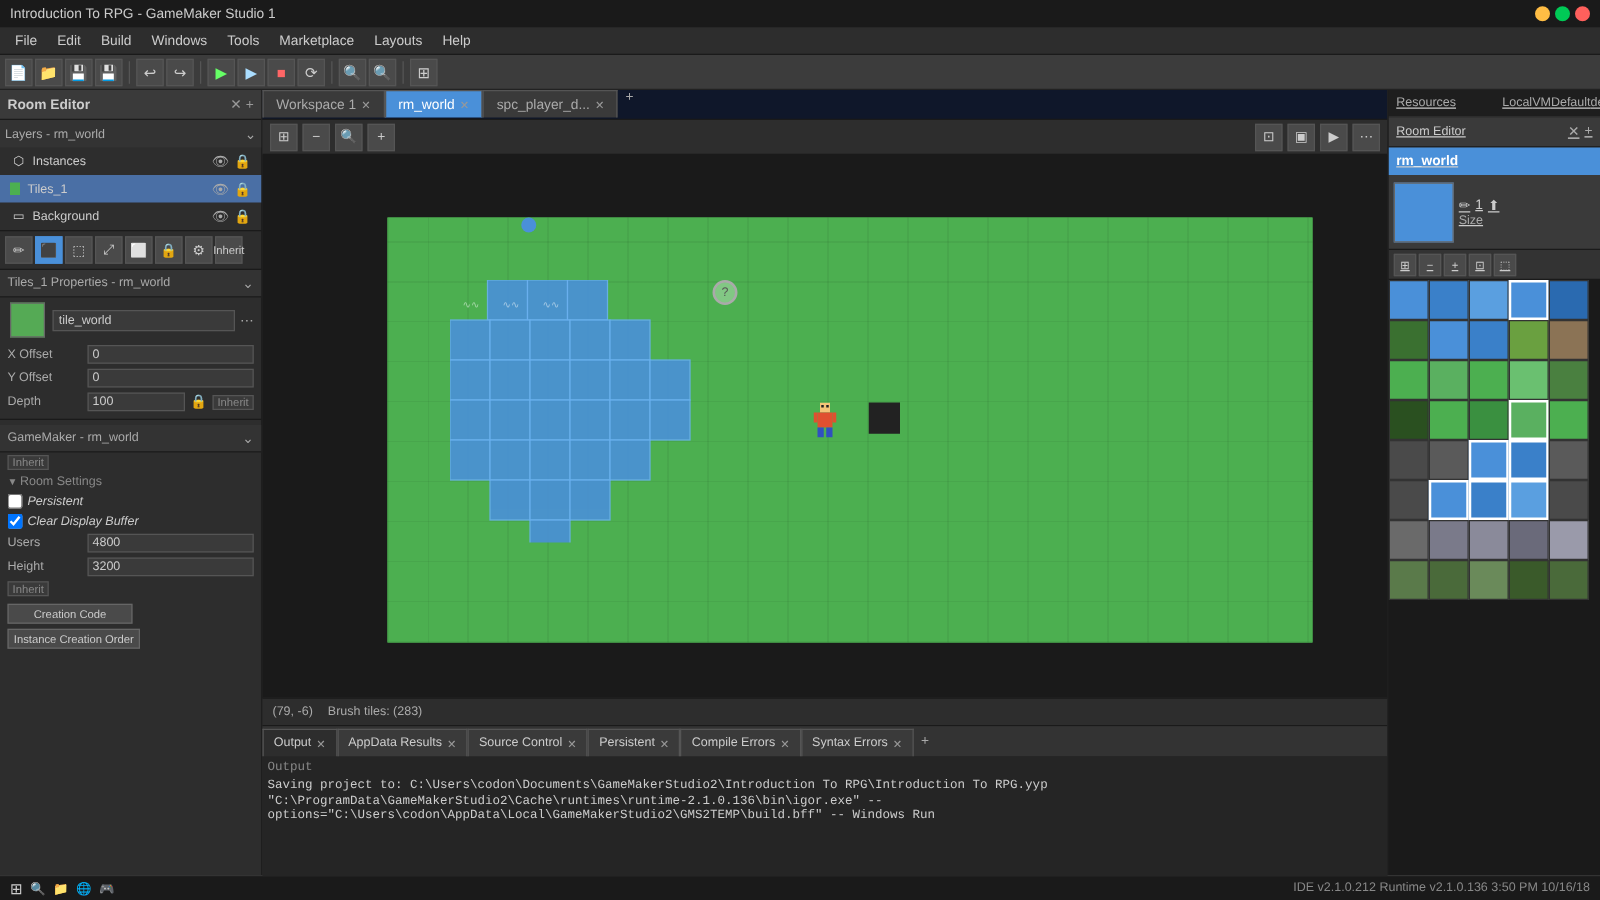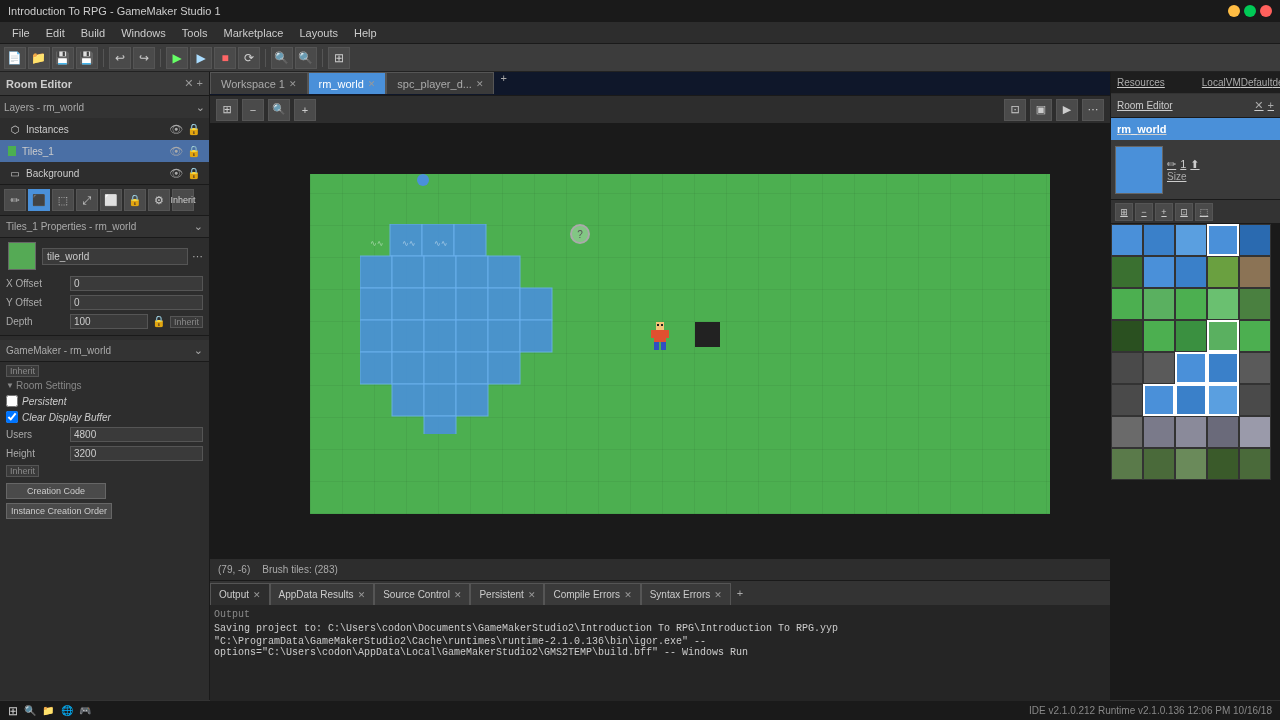--- a/index.html
+++ b/index.html
@@ -548,16 +548,16 @@
 <div id="taskbar">
   <div class="taskbar-left">
     <span style="color:#ccc;cursor:pointer;font-size:12px;">⊞</span>
     <span style="color:#ccc;cursor:pointer;font-size:10px;">🔍</span>
     <span style="color:#ccc;cursor:pointer;font-size:10px;">📁</span>
     <span style="color:#ccc;cursor:pointer;font-size:10px;">🌐</span>
     <span style="color:#ccc;cursor:pointer;font-size:10px;">🎮</span>
   </div>
   <div class="taskbar-right">
     <span>IDE v2.1.0.212 Runtime v2.1.0.136</span>
-    <span>12:06 PM</span>
+    <span>3:50 PM</span>
     <span>10/16/18</span>
   </div>
 </div>
 
 </body></html>

